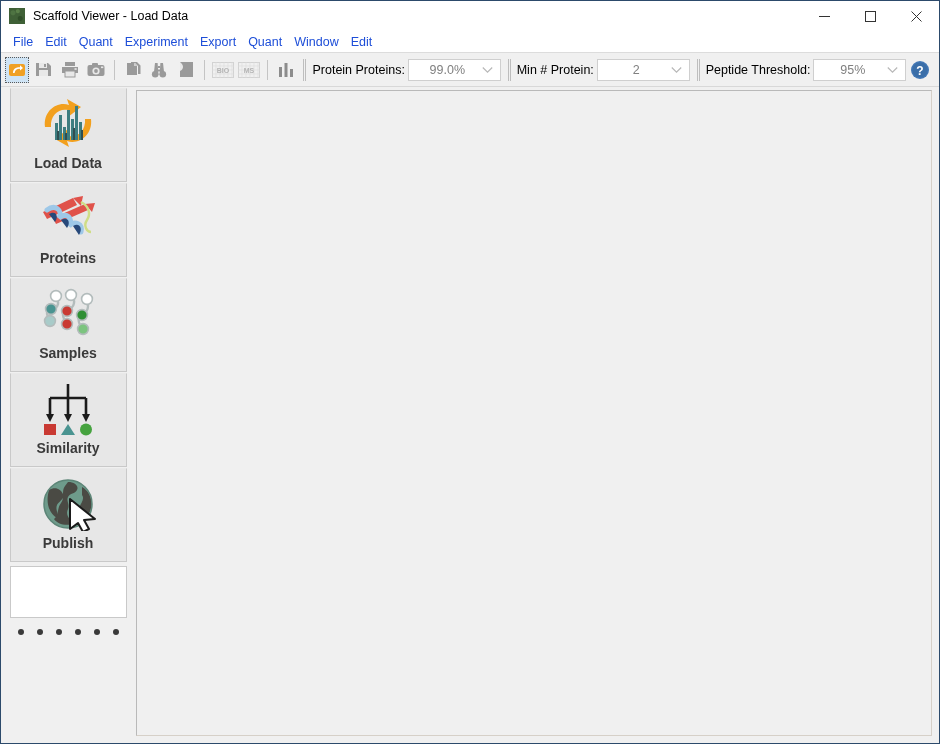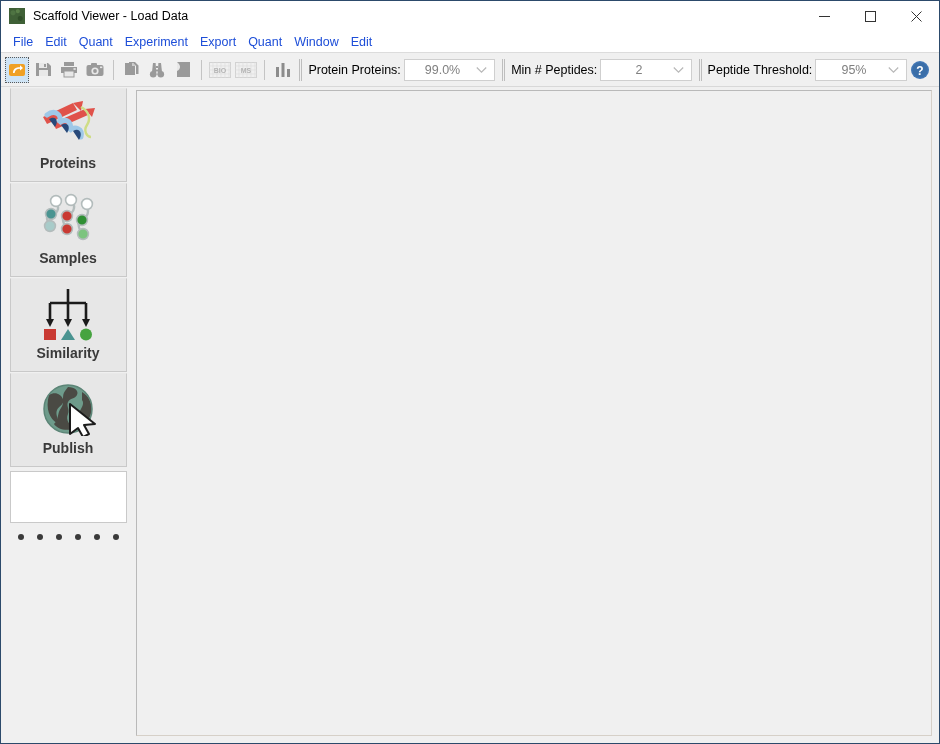--- a/index.html
+++ b/index.html
@@ -361,21 +361,21 @@
       <div class="val">99.0%</div>
       <span class="chev">
         <svg width="11" height="7" viewBox="0 0 11 7">
             <path d="M0.8 1 L5.5 5.7 L10.2 1" fill="none" stroke="#b8b8b8" stroke-width="1.2"></path>
           </svg>
       </span>
     </div>
 
     <div class="tb-dsep"></div>
 
-    <div class="tb-label">Min # Peptides:</div>
+    <div class="tb-label">Min # Protein:</div>
     <div class="tb-combo combo-peptides">
       <div class="val">2</div>
       <span class="chev">
         <svg width="11" height="7" viewBox="0 0 11 7">
             <path d="M0.8 1 L5.5 5.7 L10.2 1" fill="none" stroke="#b8b8b8" stroke-width="1.2"></path>
           </svg>
       </span>
     </div>
 
     <div class="tb-dsep"></div>
@@ -398,20 +398,44 @@
           <text x="10" y="14.6" font-family="Liberation Sans, sans-serif" font-size="12" font-weight="bold" fill="#ffffff" text-anchor="middle">?</text>
         </svg>
       </span>
     </div>
   </div>
 
   <div class="body-area">
 
     <div class="sidebar">
 
+      <div class="nav-btn">
+        <div class="nav-icon">
+          <svg width="62" height="54" viewBox="0 0 62 54">
+            <path d="M8 30 C6 14 20 4 32 8 L30 2 L44 10 L31 20 L31 13 C22 11 13 18 14 30 Z" fill="#f2a01e"></path>
+            <path d="M54 22 C56 38 42 48 30 44 L32 50 L18 42 L31 32 L31 39 C40 41 49 34 48 22 Z" fill="#f2a01e"></path>
+            <g fill="#3d7d80">
+              <rect x="18" y="26" width="3" height="17"></rect>
+              <rect x="22" y="18" width="3" height="25"></rect>
+              <rect x="26" y="30" width="3" height="13"></rect>
+              <rect x="30" y="13" width="3" height="30"></rect>
+              <rect x="34" y="22" width="3" height="21"></rect>
+              <rect x="38" y="9" width="3" height="34"></rect>
+              <rect x="42" y="25" width="3" height="18"></rect>
+            </g>
+            <g fill="#2f4f52">
+              <rect x="20" y="34" width="2" height="9"></rect>
+              <rect x="28" y="36" width="2" height="7"></rect>
+              <rect x="36" y="31" width="2" height="12"></rect>
+              <rect x="44" y="33" width="2" height="10"></rect>
+            </g>
+          </svg>
+        </div>
+        <div class="nav-label">Load Data</div>
+      </div>
 
       <div class="nav-btn">
         <div class="nav-icon">
           <svg width="62" height="54" viewBox="0 0 62 54">
             <path d="M6 20 L36 6 L40 13 L10 27 Z" fill="#e0524a"></path>
             <path d="M36 6 L46 4 L44 14 Z" fill="#e0524a"></path>
             <path d="M16 26 L48 12 L51 18 L19 32 Z" fill="#e0524a"></path>
             <path d="M48 12 L58 11 L55 20 Z" fill="#e0524a"></path>
             <path d="M10 18 C18 12 26 18 22 26 C30 20 36 26 32 34 C38 28 46 32 44 40" fill="none" stroke="#9ec8e8" stroke-width="5" stroke-linecap="round"></path>
             <path d="M12 22 C19 18 22 24 18 30 Z" fill="#27497a"></path>

